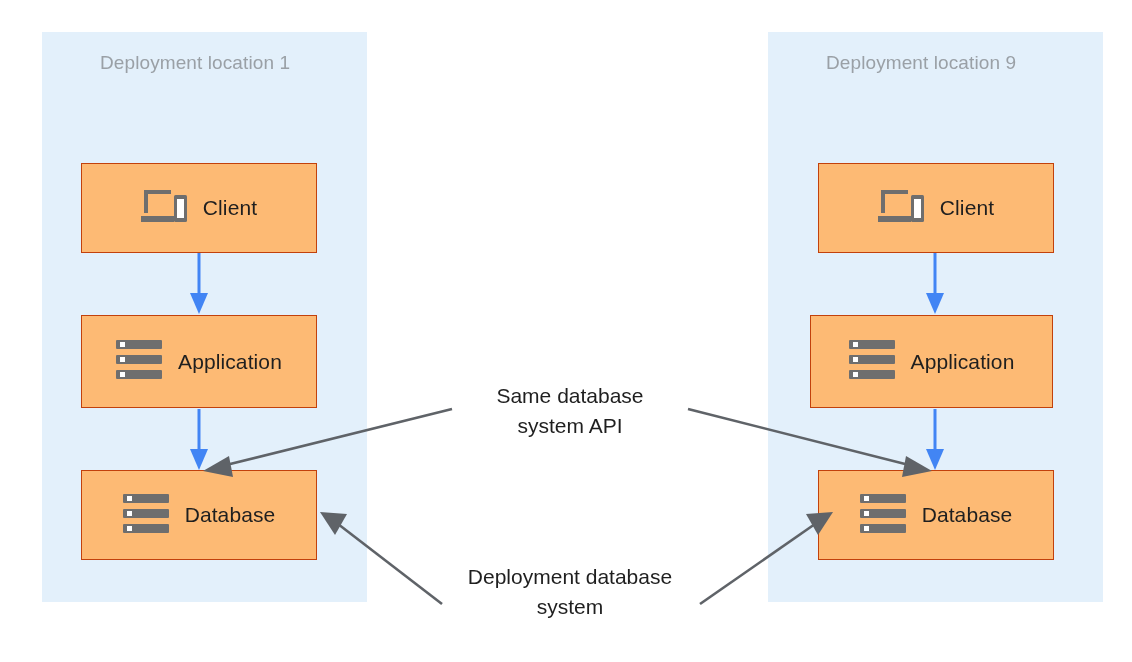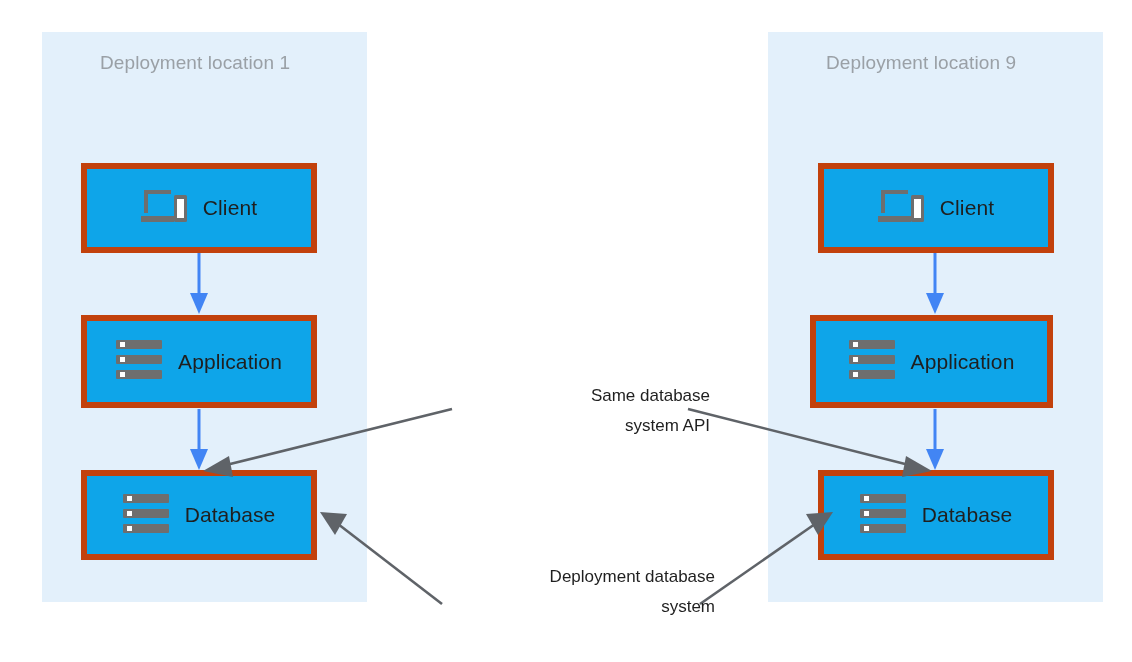--- a/index.html
+++ b/index.html
@@ -30,22 +30,22 @@
     font-size: 19px;
     color: #9aa0a6;
     white-space: nowrap;
     letter-spacing: 0.1px;
     margin-left: 36px;
   }
 
   
   .node {
     position: absolute;
-    background: #0ea5e9;
-    border: 6px solid #c2410c;
+    background: #fdba74;
+    border: 1px solid #c2410c;
     box-sizing: border-box;
     display: flex;
     align-items: center;
     justify-content: center;
   }
   .node-inner {
     display: flex;
     align-items: center;
     gap: 16px;
   }
@@ -68,22 +68,22 @@
     left: 0;
     top: 0;
     width: 1132px;
     height: 662px;
     pointer-events: none;
   }
 
   
   .annotation {
     position: absolute;
-    text-align: right;
-    font-size: 17px;
+    text-align: center;
+    font-size: 21px;
     line-height: 30px;
     color: #1f1f1f;
     white-space: pre-line;
   }
 </style>
 </head>
 <body>
 
 <div id="canvas">
 

